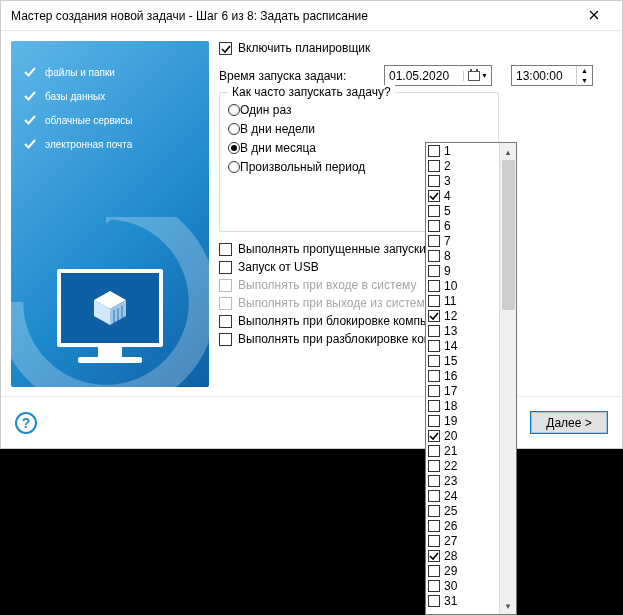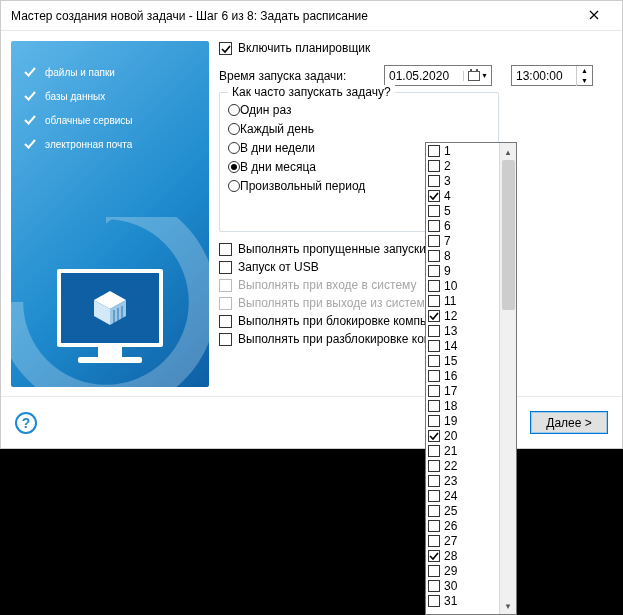--- a/index.html
+++ b/index.html
@@ -218,24 +218,20 @@
 
         <div class="group">
           <div class="group-title">Как часто запускать задачу?</div>
           <div class="radios" id="freq-radios">
               <div class="radio-row">
                 <span class="radio"></span>
                 <span>Один раз</span>
               </div>
               <div class="radio-row">
                 <span class="radio"></span>
-                <span>Каждый день</span>
-              </div>
-              <div class="radio-row">
-                <span class="radio"></span>
                 <span>В дни недели</span>
               </div>
               <div class="radio-row">
                 <span class="radio sel"></span>
                 <span>В дни месяца</span>
               </div>
               <div class="radio-row">
                 <span class="radio"></span>
                 <span>Произвольный период</span>
               </div>

